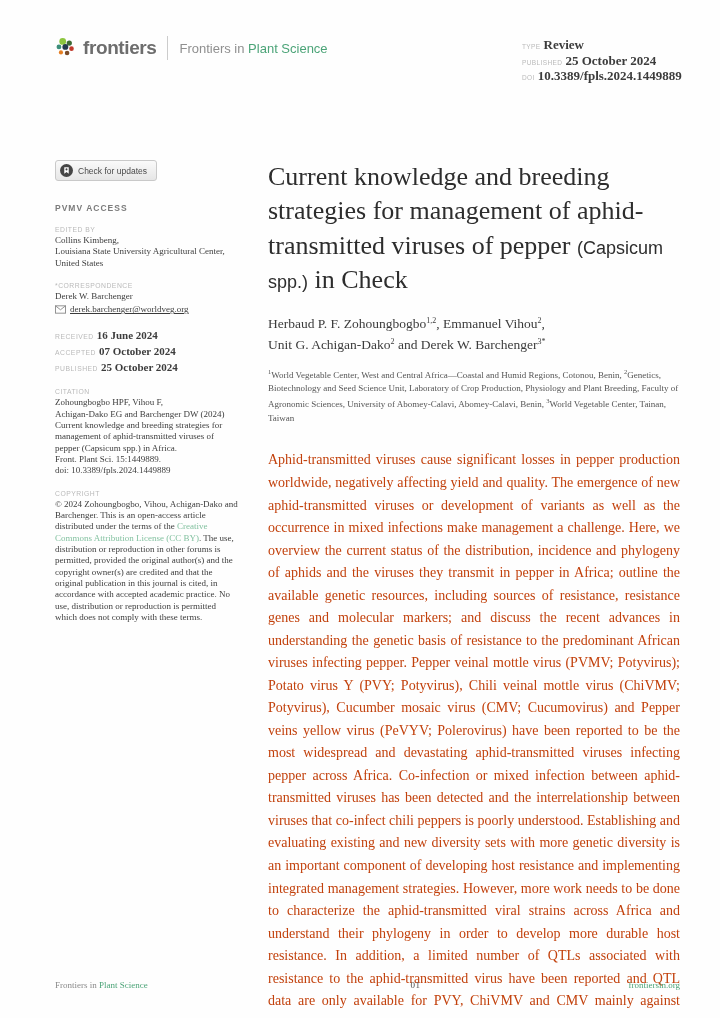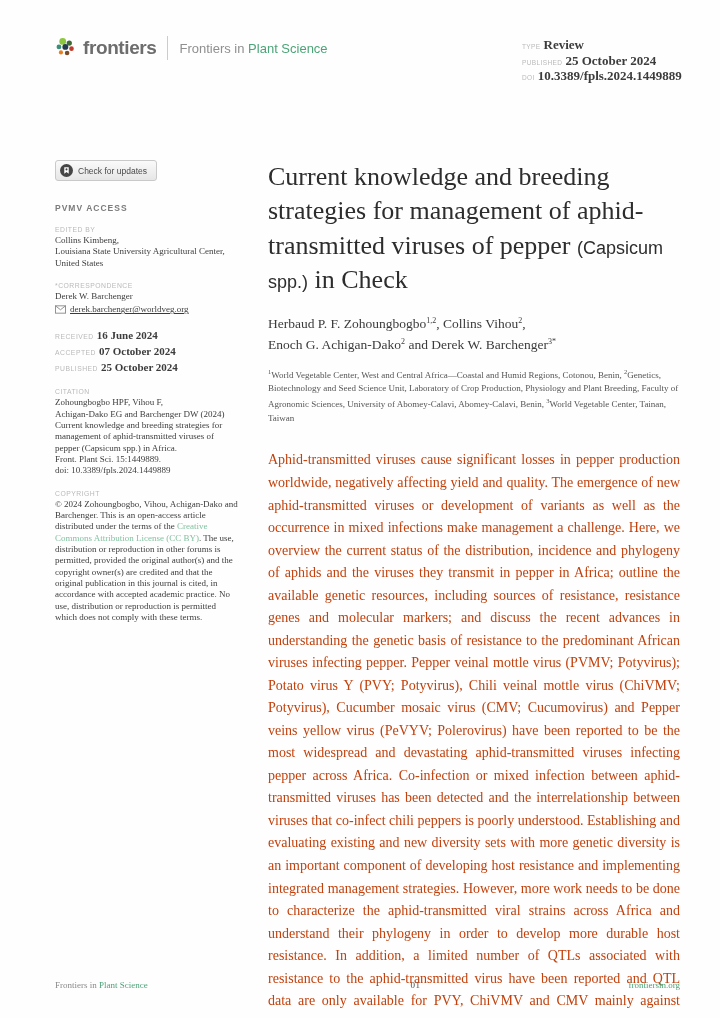--- a/index.html
+++ b/index.html
@@ -151,21 +151,21 @@
 
       <div class="side-block">
         <div class="side-label">COPYRIGHT</div>
         <div class="side-text" style="white-space:normal;"><span>© 2024 Zohoungbogbo, Vihou, Achigan-Dako and Barchenger. This is an open-access article distributed under the terms of the </span><span class="cc-link">Creative Commons Attribution License (CC BY)</span><span>. The use, distribution or reproduction in other forums is permitted, provided the original author(s) and the copyright owner(s) are credited and that the original publication in this journal is cited, in accordance with accepted academic practice. No use, distribution or reproduction is permitted which does not comply with these terms.</span></div>
       </div>
     </aside>
 
     <main class="main">
       <h1 class="title"><span>Current knowledge and breeding strategies for management of aphid-transmitted viruses of pepper </span><span class="sans">(Capsicum spp.)</span><span> in Check</span></h1>
 
-      <p class="authors"><span>Herbaud P. F. Zohoungbogbo</span><sup>1,2</sup><span>, </span><span>Collins Vihou</span><sup>2</sup><span>,</span><br><span>Enoch G. Achigan-Dako</span><sup>2</sup><span> and </span><span>Derek W. Barchenger</span><sup>3*</sup></p>
+      <p class="authors"><span>Herbaud P. F. Zohoungbogbo</span><sup>1,2</sup><span>, </span><span>Emmanuel Vihou</span><sup>2</sup><span>,</span><br><span>Unit G. Achigan-Dako</span><sup>2</sup><span> and </span><span>Derek W. Barchenger</span><sup>3*</sup></p>
 
       <p class="affils"><sup>1</sup><span>World Vegetable Center, West and Central Africa—Coastal and Humid Regions, Cotonou, Benin, </span><sup>2</sup><span>Genetics, Biotechnology and Seed Science Unit, Laboratory of Crop Production, Physiology and Plant Breeding, Faculty of Agronomic Sciences, University of Abomey-Calavi, Abomey-Calavi, Benin, </span><sup>3</sup><span>World Vegetable Center, Tainan, Taiwan</span></p>
 
       <p class="abstract">Aphid-transmitted viruses cause significant losses in pepper production worldwide, negatively affecting yield and quality. The emergence of new aphid-transmitted viruses or development of variants as well as the occurrence in mixed infections make management a challenge. Here, we overview the current status of the distribution, incidence and phylogeny of aphids and the viruses they transmit in pepper in Africa; outline the available genetic resources, including sources of resistance, resistance genes and molecular markers; and discuss the recent advances in understanding the genetic basis of resistance to the predominant African viruses infecting pepper. Pepper veinal mottle virus (PVMV; Potyvirus); Potato virus Y (PVY; Potyvirus), Chili veinal mottle virus (ChiVMV; Potyvirus), Cucumber mosaic virus (CMV; Cucumovirus) and Pepper veins yellow virus (PeVYV; Polerovirus) have been reported to be the most widespread and devastating aphid-transmitted viruses infecting pepper across Africa. Co-infection or mixed infection between aphid-transmitted viruses has been detected and the interrelationship between viruses that co-infect chili peppers is poorly understood. Establishing and evaluating existing and new diversity sets with more genetic diversity is an important component of developing host resistance and implementing integrated management strategies. However, more work needs to be done to characterize the aphid-transmitted viral strains across Africa and understand their phylogeny in order to develop more durable host resistance. In addition, a limited number of QTLs associated with resistance to the aphid-transmitted virus have been reported and QTL data are only available for PVY, ChiVMV and CMV mainly against European and Asian strains, although PVMV is likely the most important aphid-transmitted viral disease in Africa. There is a need to identify germplasm resources with resistance against various aphid-transmitted virus strains, and subsequent pyramiding of the resistance using marker-assisted selection could be an effective strategy. The recent advances in understanding the genetic basis of the resistance to the virus and the new breeding techniques that can be leveraged to accelerate breeding for aphid-transmitted virus in pepper are</p>
     </main>
   </div>
 
   <div class="footer">
     <span class="footer-left"><span>Frontiers in </span><span class="green">Plant Science</span></span>
     <span class="footer-page">01</span>

